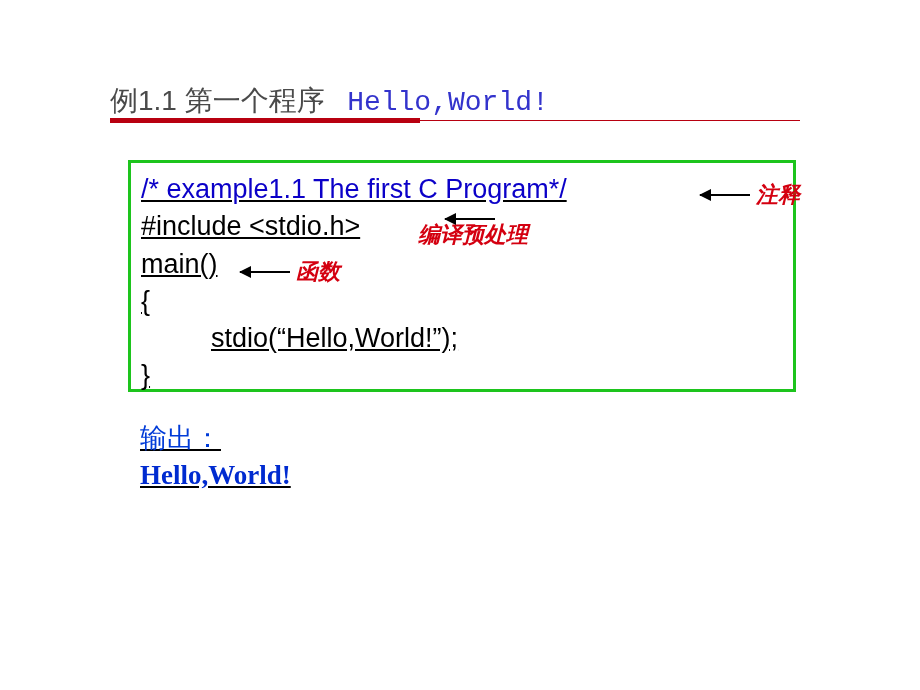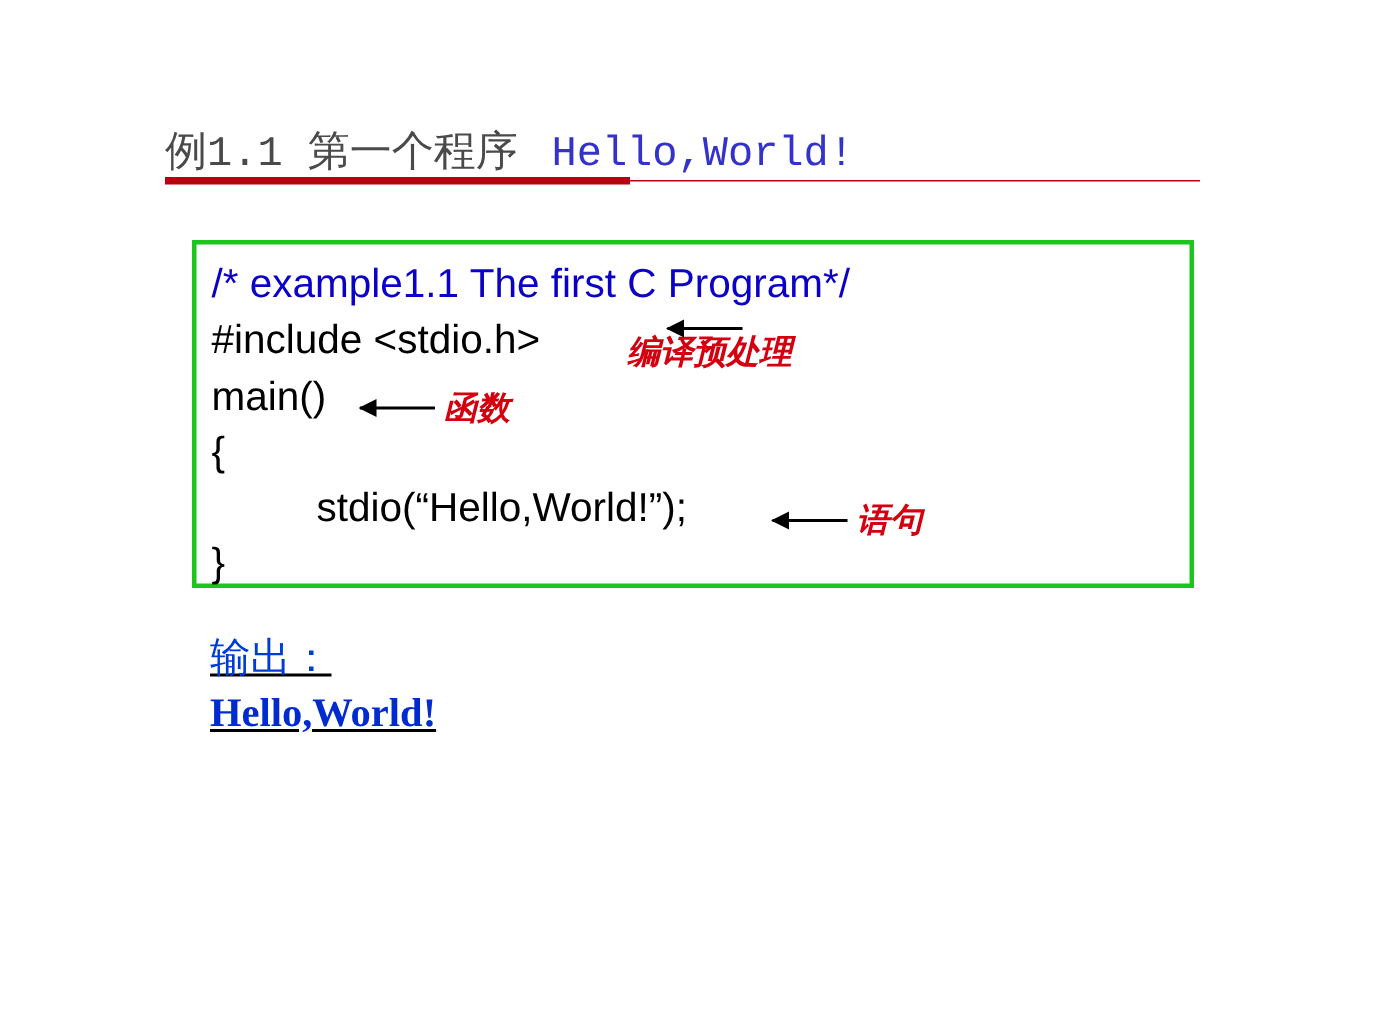--- a/index.html
+++ b/index.html
@@ -22,21 +22,21 @@
     }
     .title-area {
       position: absolute;
       top: 82px;
       left: 110px;
       width: 700px;
     }
     .title-prefix {
       font-size: 28px;
       color: #4a4a4a;
-      font-family: Liberation Mono, monospace;
+      font-family: Liberation Sans, sans-serif;
     }
     .title-suffix {
       font-size: 28px;
       color: #3333cc;
       font-family: "Courier New", monospace;
       margin-left: 18px;
     }
     .underline-thick {
       position: absolute;
       top: 118px;
@@ -55,20 +55,21 @@
     }
     .code-box {
       position: absolute;
       top: 160px;
       left: 128px;
       width: 668px;
       height: 232px;
       border: 3px solid #1dc41d;
       background: #ffffff;
       padding: 8px 10px;
+      text-decoration: underline;
     }
     .code-line {
       font-size: 27px;
       font-family: Arial, "Microsoft YaHei", sans-serif;
       line-height: 1.38;
       color: #000000;
       position: relative;
     }
     .code-comment {
       color: #0b00c8;
@@ -147,34 +148,34 @@
     </div>
     <div class="code-line">#include &lt;stdio.h&gt;</div>
     <div class="code-line">main()</div>
     <div class="code-line">{</div>
     <div class="code-line">
       <span class="code-indent"></span><span>stdio(“Hello,World!”);</span>
     </div>
     <div class="code-line">}</div>
   </div>
 
+  <div class="annotation ann-comment">
+    <span class="arrow-left"></span>
+    <span>注释</span>
+  </div>
 
   <div class="annotation ann-preprocess">
     <span class="arrow-left"></span>
     <span>编译预处理</span>
   </div>
 
   <div class="annotation ann-function">
     <span class="arrow-left"></span>
     <span>函数</span>
   </div>
 
-  <div class="annotation ann-statement">
-    <span class="arrow-left"></span>
-    <span>语句</span>
-  </div>
 
   <div class="output-area">
     <div class="output-label">输出：</div>
     <div class="output-value">Hello,World!</div>
   </div>
 
 </div>
 
 </body></html>

